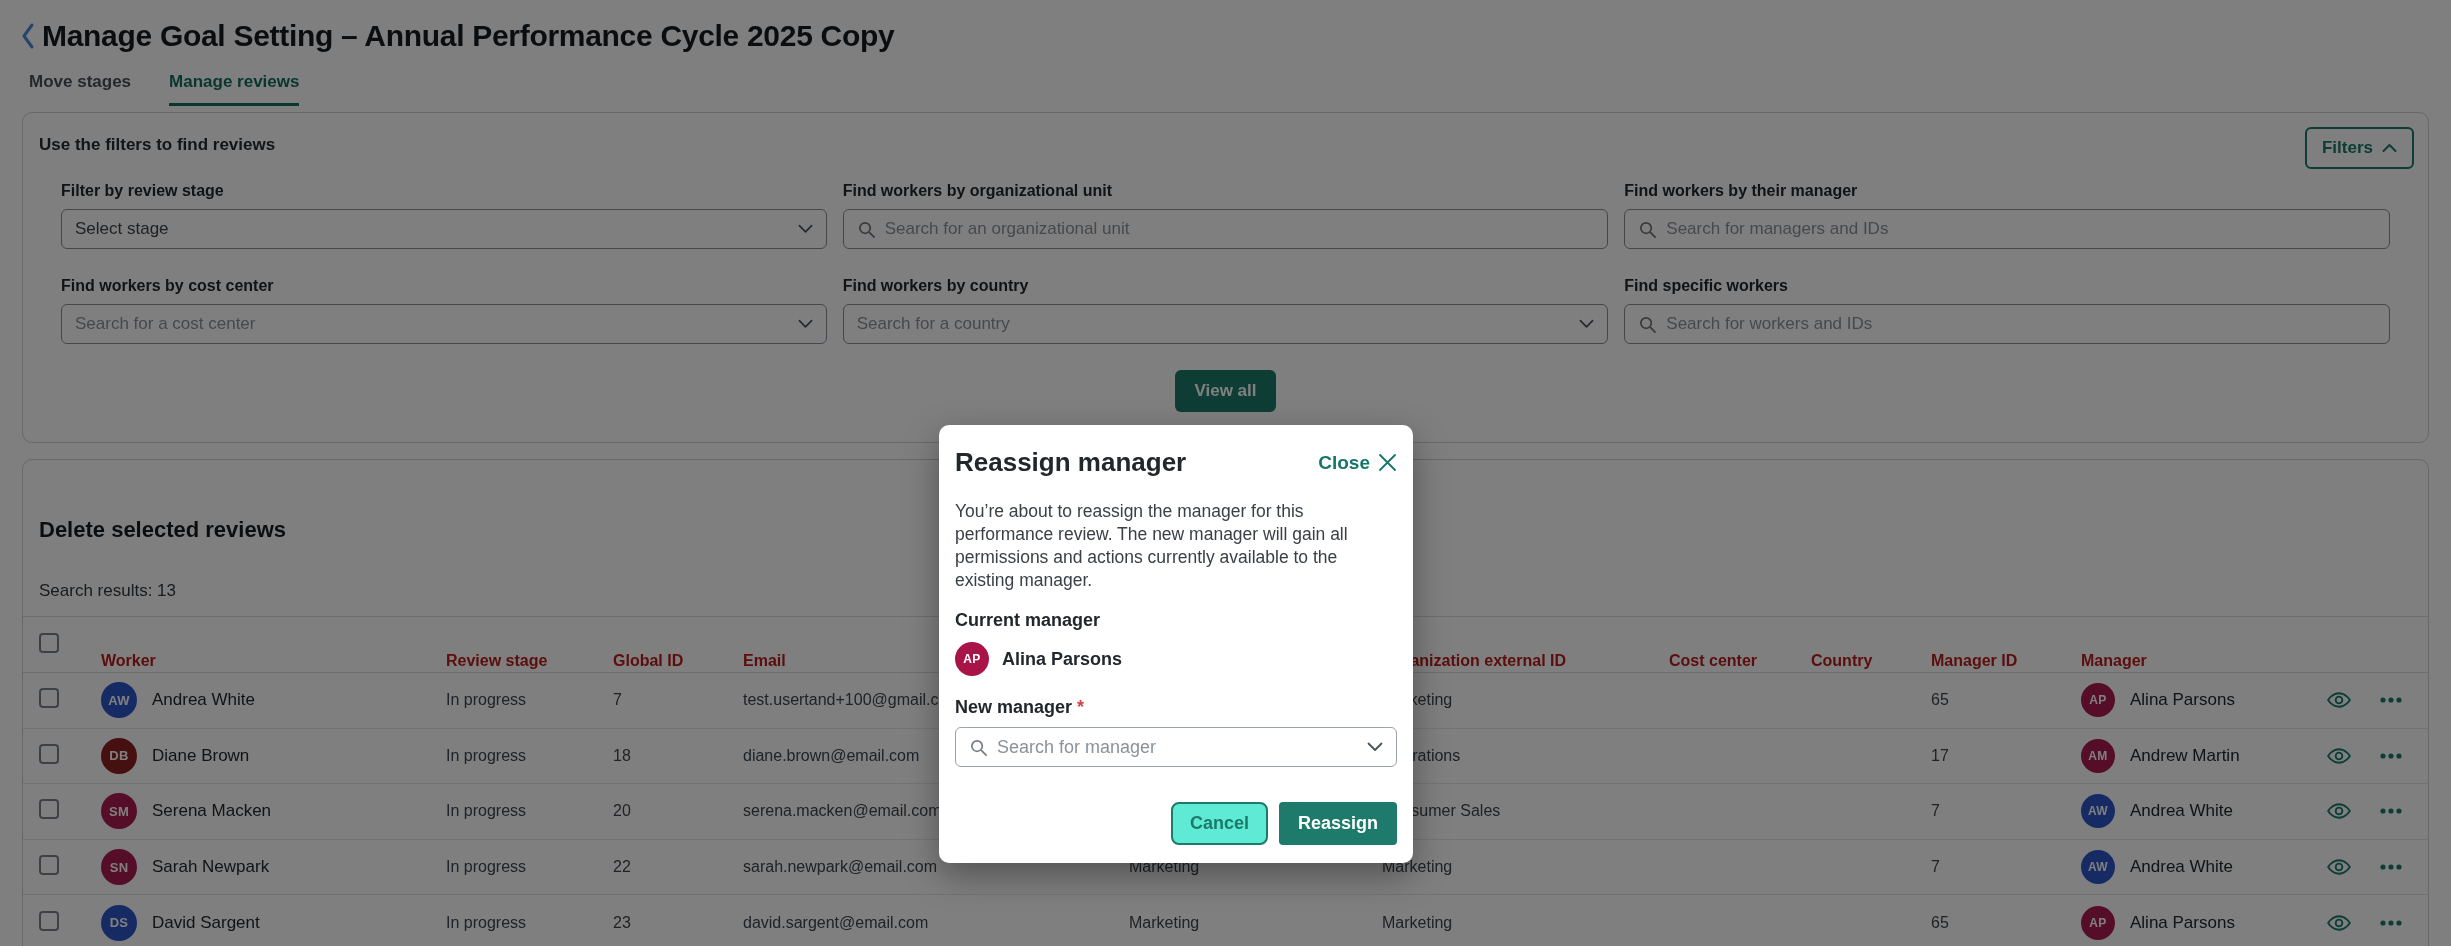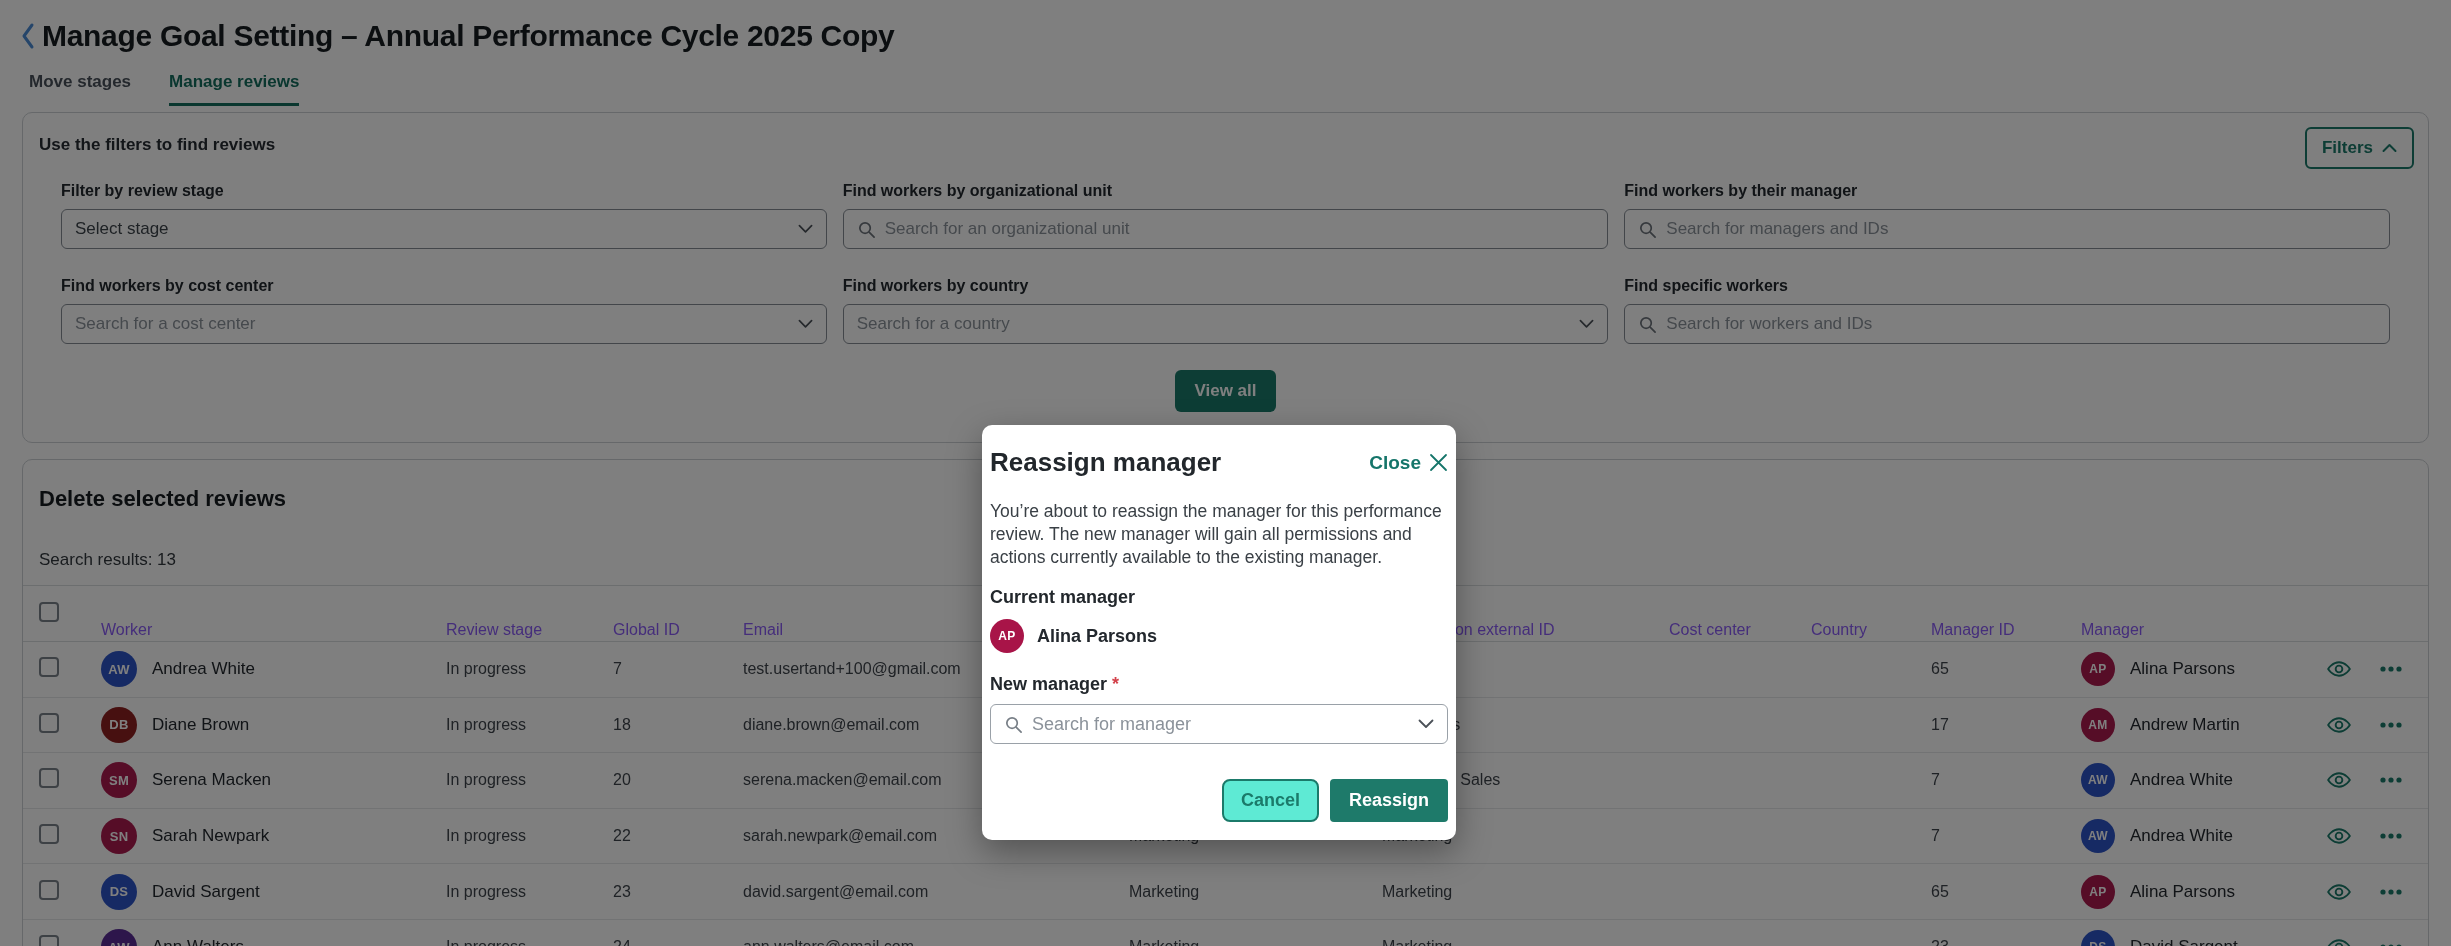--- a/index.html
+++ b/index.html
@@ -29,43 +29,43 @@
   .control { height:40px; border:1.5px solid #868d95; border-radius:6px; background:#fff;
              display:flex; align-items:center; gap:9px; padding:0 13px; cursor:pointer; }
   .control .ph { font-size:17px; color:#8b929a; flex:1; white-space:nowrap; overflow:hidden; }
   .control .ph.value { color:#3d444b; }
   .control svg { flex:none; }
   .filters-footer { display:flex; justify-content:center; margin:26px 0 0; }
   .btn-solid { background:#1b7a6a; color:#fff; border:none; border-radius:6px; padding:11px 19px;
                font-size:17px; font-weight:700; cursor:pointer; font-family:inherit; }
 
   .results-card { margin-top:16px; padding-top:26px; min-height:560px; overflow:hidden; }
-  .results-card h2 { font-size:22px; font-weight:700; color:#171c21; margin-left:16px; }
+  .results-card h2 { font-size:22px; font-weight:700; color:#171c21; margin-left:16px;margin-top:31px; }
   .results-count { font-size:17px; color:#32383e; margin:38px 0 15px 16px; }
 
   
   .tbl-head, .tbl-row { display:grid; align-items:center; padding:0 16px;
       grid-template-columns:62px 345px 167px 130px 386px 253px 287px 142px 120px 150px 235px minmax(0,1fr); }
   .tbl-head { height:57px; border-top:1px solid #d9dcdf; border-bottom:1px solid #d9dcdf; }
-  .tbl-head .hcell { font-size:16px; font-weight:400; color:#8b5cf6; white-space:nowrap;margin-top:32px; }
+  .tbl-head .hcell { font-size:16px; font-weight:700; color:#b91c1c; white-space:nowrap;margin-top:32px; }
   .tbl-row { height:55.6px; border-bottom:1px solid #e4e6e8; }
   .cell { font-size:16px; color:#3f454c; white-space:nowrap; overflow:hidden; }
   .cb { width:20px; height:20px; border:2px solid #7b828b; border-radius:4px; background:#fff; display:inline-block; cursor:pointer; }
   .who { display:flex; align-items:center; gap:15px; }
   .avatar { width:36px; height:36px; border-radius:50%; color:#fff; font-size:13px; font-weight:700;
             display:flex; align-items:center; justify-content:center; flex:none; letter-spacing:.3px; }
   .avatar.sm { width:34px; height:34px; font-size:12px; }
   .who .nm { font-size:17px; color:#23282e; }
   .rowactions { display:flex; align-items:center; gap:27px; color:#1b7a6a; padding-left:10px; }
   .icon-btn { background:none; border:none; color:#1b7a6a; cursor:pointer; display:flex; align-items:center; }
 
   
   .overlay { position:absolute; inset:0; background:rgba(0,0,0,0.5); z-index:5; }
-  .modal { position:absolute; left:982px; top:425px; width:474px; z-index:6; background:#fff;
-           border-radius:10px; box-shadow:0 12px 34px rgba(0,0,0,.35); padding:22px 8px 18px; }
+  .modal { position:absolute; left:939px; top:425px; width:474px; z-index:6; background:#fff;
+           border-radius:10px; box-shadow:0 12px 34px rgba(0,0,0,.35); padding:22px 16px 18px; }
   .modal-head { display:flex; align-items:center; justify-content:space-between; }
   .modal-head h3 { font-size:26px; font-weight:700; color:#22272c; }
   .close-btn { background:none; border:none; display:flex; align-items:center; gap:8px; cursor:pointer;
                color:#15756a; font-size:19px; font-weight:600; font-family:inherit; }
   .modal-body { margin-top:22px; font-size:17.5px; line-height:23px; color:#3a4046; }
   .lbl { display:block; font-size:18px; font-weight:700; color:#22272c; }
   .lbl.current { margin-top:18px; }
   .cur-row { display:flex; align-items:center; gap:13px; margin-top:11px; }
   .cur-row .nm { font-size:18px; font-weight:600; color:#23282e; }
   .lbl.new { margin-top:21px; }

